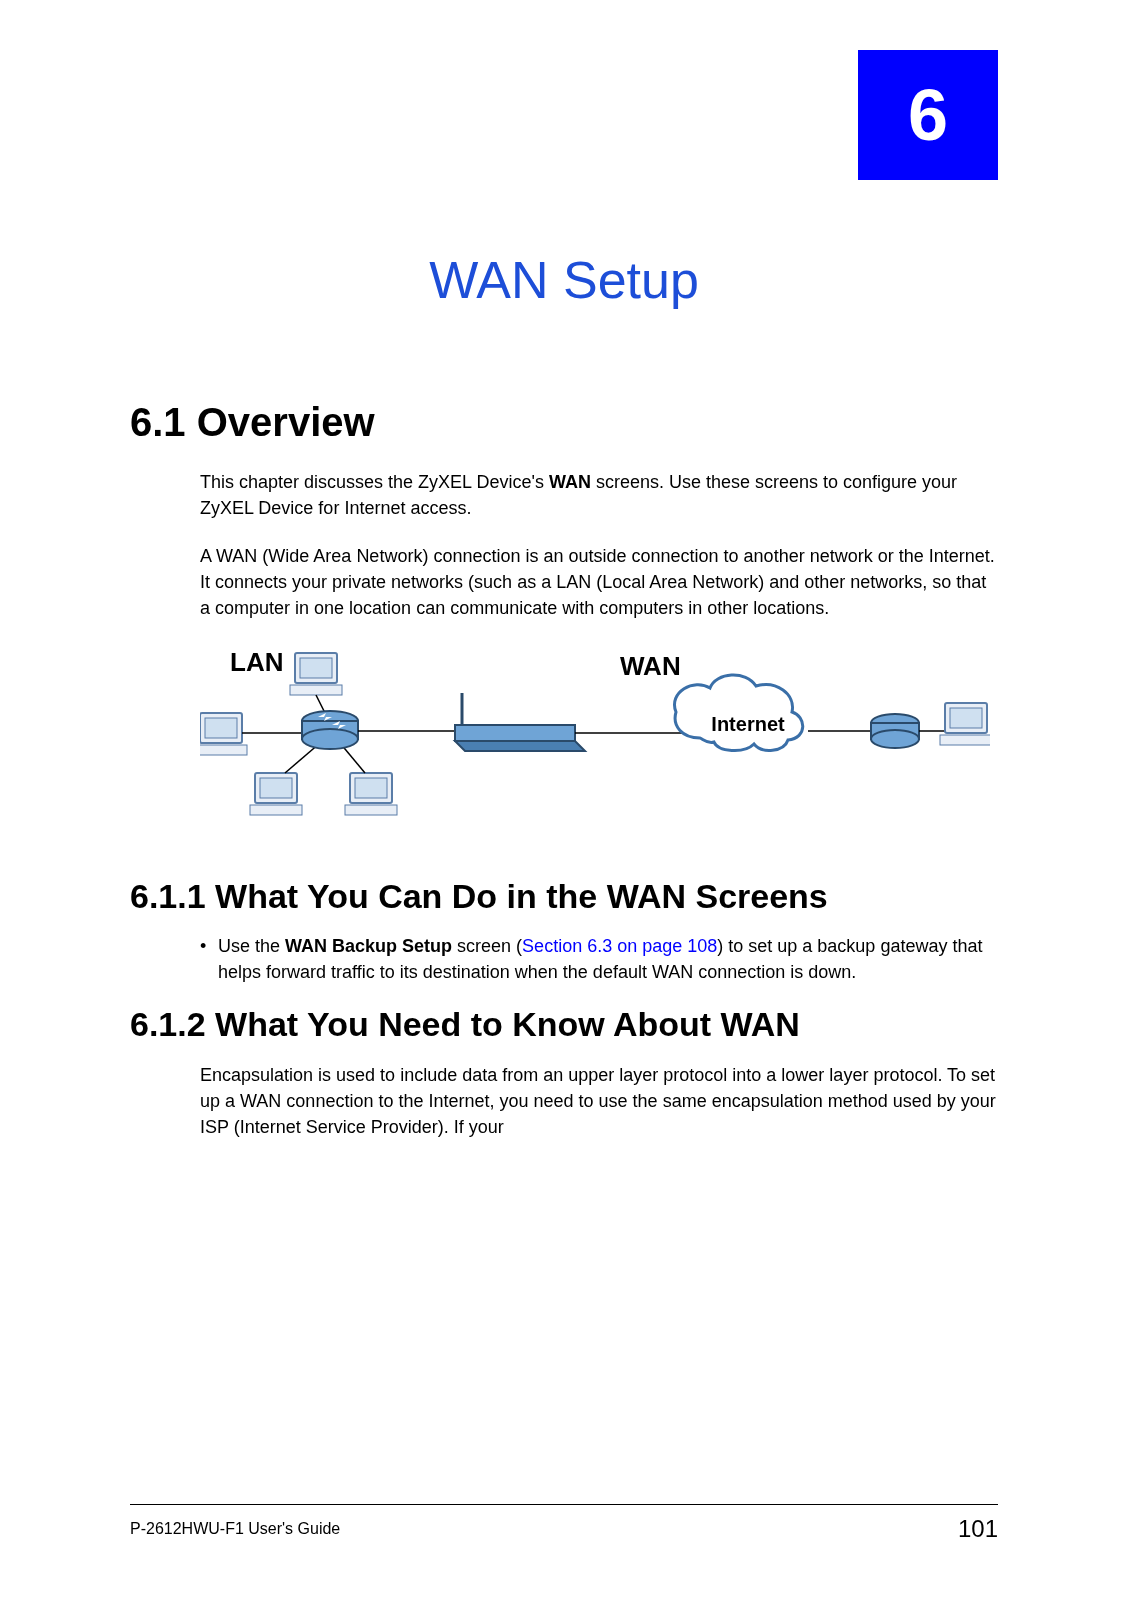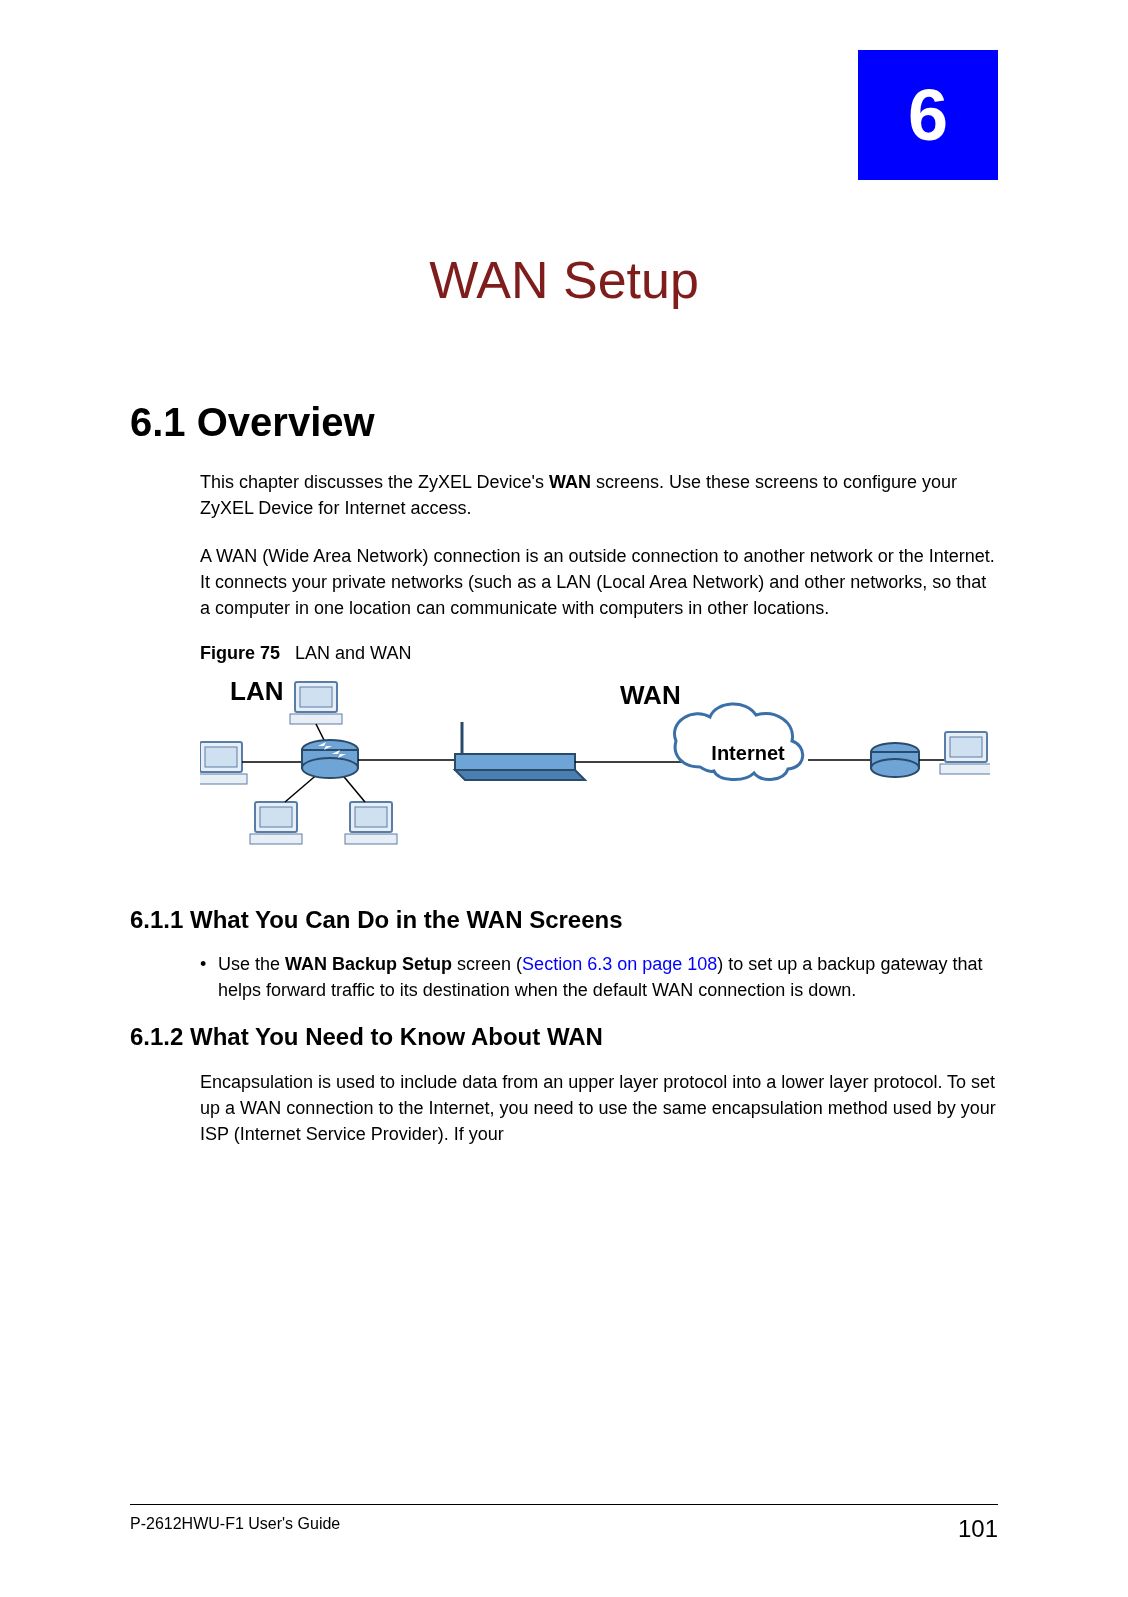--- a/index.html
+++ b/index.html
@@ -34,21 +34,21 @@
     display: flex;
     align-items: center;
     justify-content: center;
   }
   .chapter-title {
     position: absolute;
     top: 250px;
     left: 0;
     width: 100%;
     text-align: center;
-    color: #7f1d1d;
+    color: #1d4ed8;
     font-family: Arial, Helvetica, sans-serif;
     font-weight: normal;
     font-size: 52px;
   }
   .content {
     position: absolute;
     top: 400px;
     left: 130px;
     right: 130px;
   }
@@ -75,21 +75,21 @@
   .fig-caption .fignum { font-weight: bold; }
   .diagram {
     margin-left: 0;
     margin-bottom: 30px;
     width: 790px;
     height: 180px;
   }
   h3.subsection {
     font-family: Arial, Helvetica, sans-serif;
     font-weight: bold;
-    font-size: 24px;
+    font-size: 34px;
     margin: 20px 0 18px 0;
   }
   ul.bullets {
     list-style: none;
     padding: 0;
     margin: 0 0 18px 0;
   }
   ul.bullets li {
     position: relative;
     padding-left: 18px;
@@ -114,20 +114,21 @@
   .footer {
     position: absolute;
     bottom: 54px;
     left: 130px;
     right: 130px;
     border-top: 1.5px solid #000;
     padding-top: 10px;
     font-size: 16px;
     display: flex;
     justify-content: space-between;
+    align-items: center;
   }
   .footer .pagenum {
     font-family: Arial, Helvetica, sans-serif;
     font-weight: normal;
     font-size: 24px;
   }
 </style>
 </head>
 <body>
 
@@ -142,23 +143,20 @@
   <div class="content">
 
     <h2 class="section">6.1  Overview</h2>
 
     <div class="body-indent">
       <p class="body">
         <span>This chapter discusses the ZyXEL Device's </span><span class="bold">WAN</span><span> screens. Use these screens to configure your ZyXEL Device for Internet access.</span>
       </p>
       <p class="body">A WAN (Wide Area Network) connection is an outside connection to another network or the Internet. It connects your private networks (such as a LAN (Local Area Network) and other networks, so that a computer in one location can communicate with computers in other locations.</p>
 
-      <div class="fig-caption">
-        <span class="fignum">Figure 75</span>&nbsp;&nbsp;&nbsp;<span>LAN and WAN</span>
-      </div>
 
       <svg class="diagram" viewBox="0 0 790 180">
 
         <text x="30" y="28" font-family="Arial" font-size="26" font-weight="bold"><tspan>LAN</tspan></text>
 
         <text x="420" y="32" font-family="Arial" font-size="26" font-weight="bold"><tspan>WAN</tspan></text>
 
         <g>
 
           <rect x="95" y="10" width="42" height="30" rx="2" fill="#e8eef6" stroke="#5a7da8" stroke-width="2"></rect>

